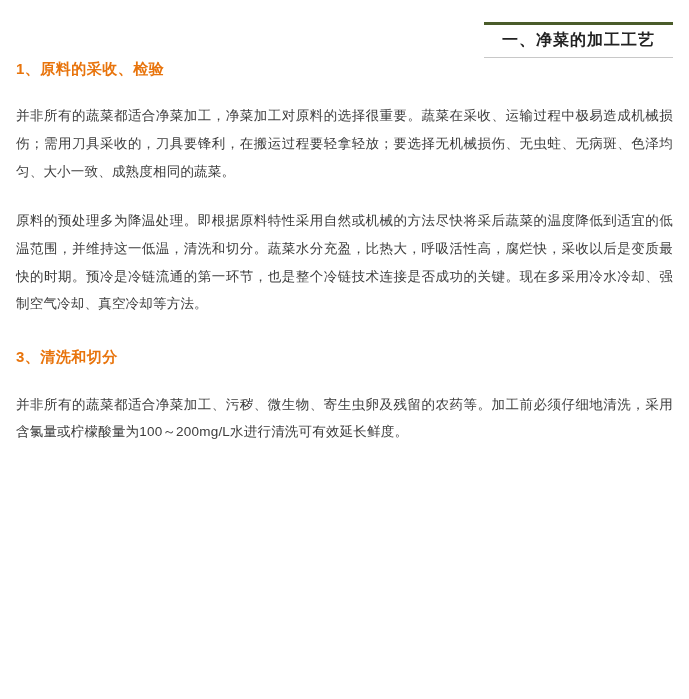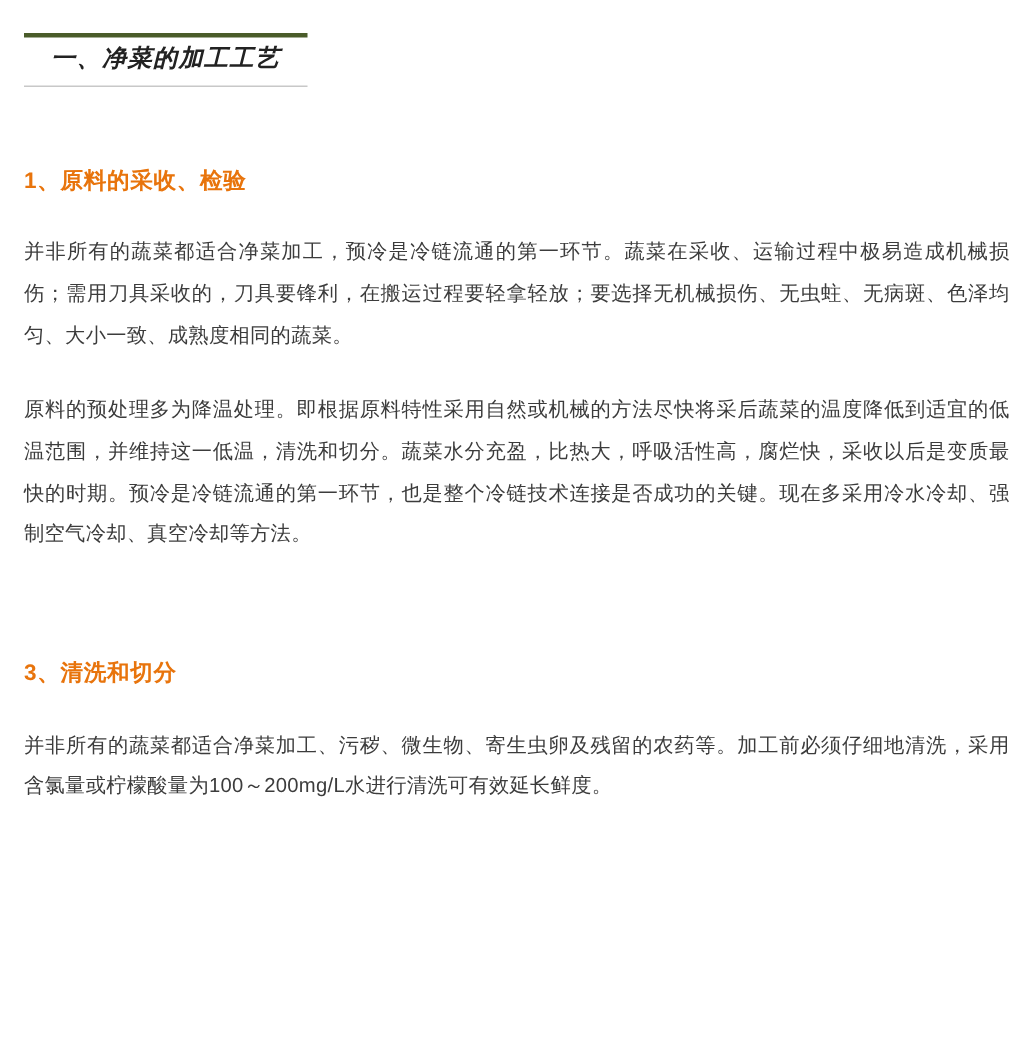--- a/index.html
+++ b/index.html
@@ -16,64 +16,63 @@
   }
   .page {
     position: relative;
     width: 689px;
     height: 699px;
     box-sizing: border-box;
     padding: 0 16px;
   }
   .doc-title-wrap {
     margin-top: 22px;
-    text-align: left;
-    font-style: italic;
+    text-align: right;
   }
   .doc-title {
     display: inline-block;
     font-size: 16px;
     font-weight: bold;
     color: #222222;
     letter-spacing: 1px;
     padding: 5px 18px 6px 18px;
     border-top: 3px solid #4a5c2a;
     border-bottom: 1px solid #c8c8c8;
     line-height: 1.3;
   }
   .section-heading {
     font-size: 15px;
     font-weight: bold;
     color: #e8740c;
     letter-spacing: 0.5px;
     line-height: 1.5;
   }
-  .h1 { margin-top: 52px; }
+  .h1 { }
   .h2 { margin-top: 44px; }
-  .h3 { margin-top: 68px; }
+  .h3 { margin-top: 28px; }
   .body-text {
     font-size: 13.5px;
     color: #3c3c3c;
     line-height: 2.05;
     text-align: justify;
     text-justify: inter-ideograph;
     margin-top: 22px;
     letter-spacing: 0.2px;
   }
 </style>
 </head>
 <body>
 
 <div class="page">
 
   <div class="doc-title-wrap">
     <div class="doc-title">一、净菜的加工工艺</div>
   </div>
 
   <div class="section-heading h1">1、原料的采收、检验</div>
-  <div class="body-text">并非所有的蔬菜都适合净菜加工，预冷是冷链流通的第一环节。蔬菜在采收、运输过程中极易造成机械损伤；需用刀具采收的，刀具要锋利，在搬运过程要轻拿轻放；要选择无机械损伤、无虫蛀、无病斑、色泽均匀、大小一致、成熟度相同的蔬菜。</div>
+  <div class="body-text">并非所有的蔬菜都适合净菜加工，净菜加工对原料的选择很重要。蔬菜在采收、运输过程中极易造成机械损伤；需用刀具采收的，刀具要锋利，在搬运过程要轻拿轻放；要选择无机械损伤、无虫蛀、无病斑、色泽均匀、大小一致、成熟度相同的蔬菜。</div>
 
   <div class="body-text">原料的预处理多为降温处理。即根据原料特性采用自然或机械的方法尽快将采后蔬菜的温度降低到适宜的低温范围，并维持这一低温，清洗和切分。蔬菜水分充盈，比热大，呼吸活性高，腐烂快，采收以后是变质最快的时期。预冷是冷链流通的第一环节，也是整个冷链技术连接是否成功的关键。现在多采用冷水冷却、强制空气冷却、真空冷却等方法。</div>
 
   <div class="section-heading h3">3、清洗和切分</div>
   <div class="body-text">并非所有的蔬菜都适合净菜加工、污秽、微生物、寄生虫卵及残留的农药等。加工前必须仔细地清洗，采用含氯量或柠檬酸量为100～200mg/L水进行清洗可有效延长鲜度。</div>
 
 </div>
 
 </body></html>

